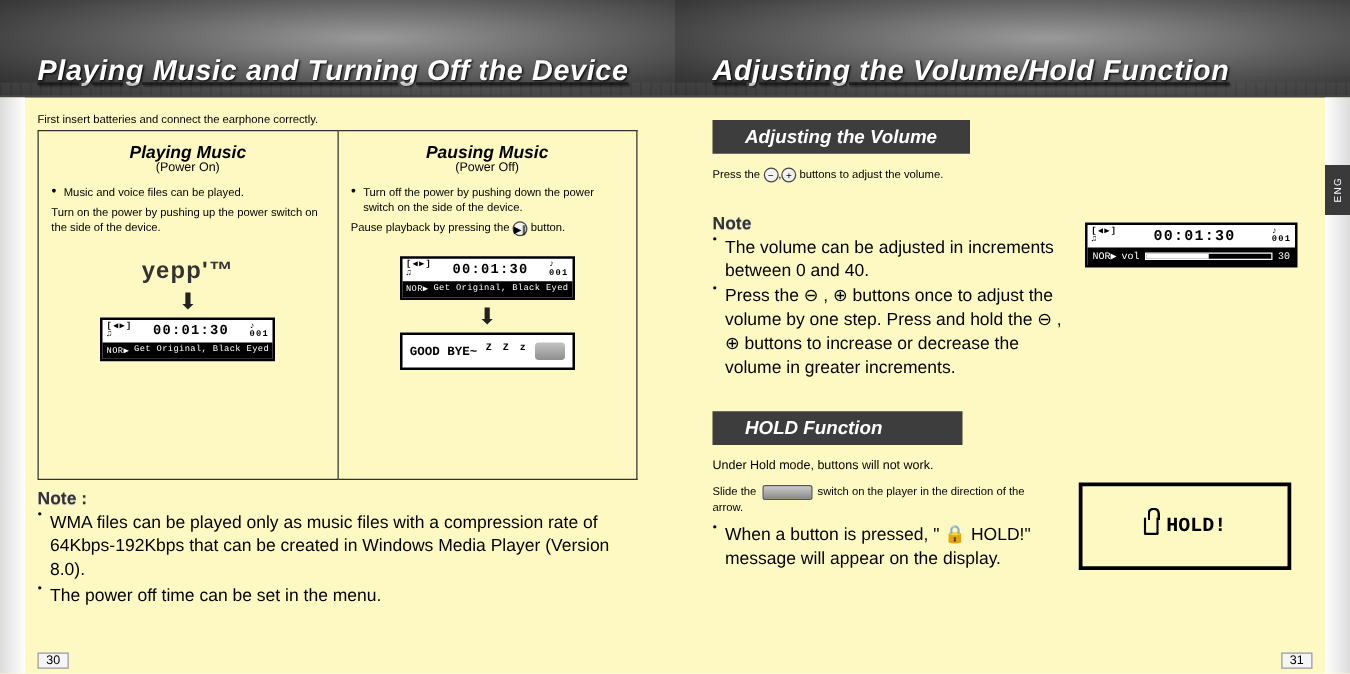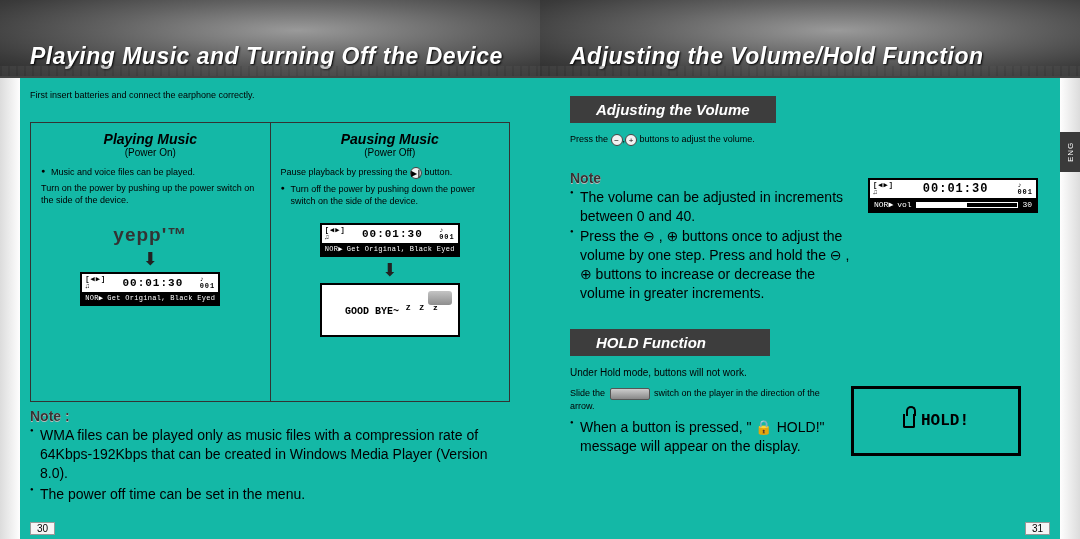--- a/index.html
+++ b/index.html
@@ -10,22 +10,23 @@
     display: flex;
     background: #ffffff;
     overflow: hidden;
     font-size: 10px;
     color: #000;
   }
   .page {
     width: 540px;
     height: 539px;
     position: relative;
-    background: #14b8a6;
+    background: #fef9c3;
     padding: 0;
+    text-decoration: underline;
   }
   .header-band {
     height: 78px;
     background: radial-gradient(ellipse at 55% 40%, #9a9a9a 0%, #626262 45%, #3b3b3b 80%, #2b2b2b 100%);
     position: relative;
     display: flex;
     align-items: flex-end;
     padding-bottom: 6px;
     padding-left: 30px;
     border-bottom: 2px solid #444;
@@ -78,21 +79,21 @@
     left: 30px; right: 30px;
     top: 90px;
     bottom: 30px;
   }
   .instruction-small {
     font-size: 9px;
   }
   .two-col {
     display: flex;
     gap: 0;
-    margin-top: 22px;
+    margin-top: 4px;
     border-radius: 14px;
   }
   .col-box {
     flex: 1;
     border: 1px solid #333;
     padding: 8px 10px 12px;
     min-height: 280px;
     position: relative;
   }
   .col-box + .col-box { border-left: none; }
@@ -153,22 +154,22 @@
     display:flex; justify-content:space-between;
   }
   .goodbye-box {
     width: 140px;
     border: 2px solid #000;
     margin: 2px auto;
     background: #fff;
     font-family: "Courier New", monospace;
     font-weight: bold;
     font-size: 10px;
-    padding: 18px;
-    text-align: right;
+    padding: 6px;
+    text-align: left;
     position: relative;
   }
   .goodbye-box .zz { font-size: 8px; vertical-align: super; letter-spacing:2px;}
   .goodbye-box .bed {
     position: absolute; right: 6px; top: 6px;
     width: 24px; height: 14px;
     border-radius: 3px;
     background: linear-gradient(#c4c4c4,#8e8e8e);
   }
   .note-label {
@@ -213,21 +214,21 @@
     position:absolute;
     right:0;
     top:45px;
   }
   .vol-lcd .lcd-top{font-size:12px;}
   .vol-lcd .vol-row{background:#000;color:#fff;font-size:8px;padding:2px 4px;display:flex;align-items:center;gap:4px;}
   .vol-bar{flex:1;height:6px;border:1px solid #fff;position:relative;}
   .vol-bar::after{content:"";position:absolute;left:0;top:0;bottom:0;width:50%;background:#fff;}
   .hold-box {
     position:absolute;
-    right:17px;
+    right:5px;
     top:250px;
     width:170px;
     height:70px;
     border:3px solid #000;
     display:flex;
     align-items:center;
     justify-content:center;
     font-family:"Courier New",monospace;
     font-weight:bold;
     font-size:16px;
@@ -286,26 +287,26 @@
           <div class="lcd-bottom">
             <span>NOR▶</span>
             <span>Get Original, Black Eyed</span>
           </div>
         </div>
       </div>
 
       <div class="col-box">
         <div class="col-title">Pausing Music</div>
         <div class="col-sub">(Power Off)</div>
+        <div class="body-text bullet">Turn off the power by pushing down the power switch on the side of the device.</div>
         <div class="body-text">
           <span>Pause playback by pressing the</span>
           <span class="btn-circle">▶∥</span>
           <span>button.</span>
         </div>
-        <div class="body-text bullet">Turn off the power by pushing down the power switch on the side of the device.</div>
 
         <div style="height:10px"></div>
         <div class="lcd">
           <div class="lcd-top">
             <span class="lcd-icons">[◀▶]<br>♫</span>
             <span>00:01:30</span>
             <span class="lcd-icons">♪<br><span>001</span></span>
           </div>
           <div class="lcd-bottom">
             <span>NOR▶</span>

